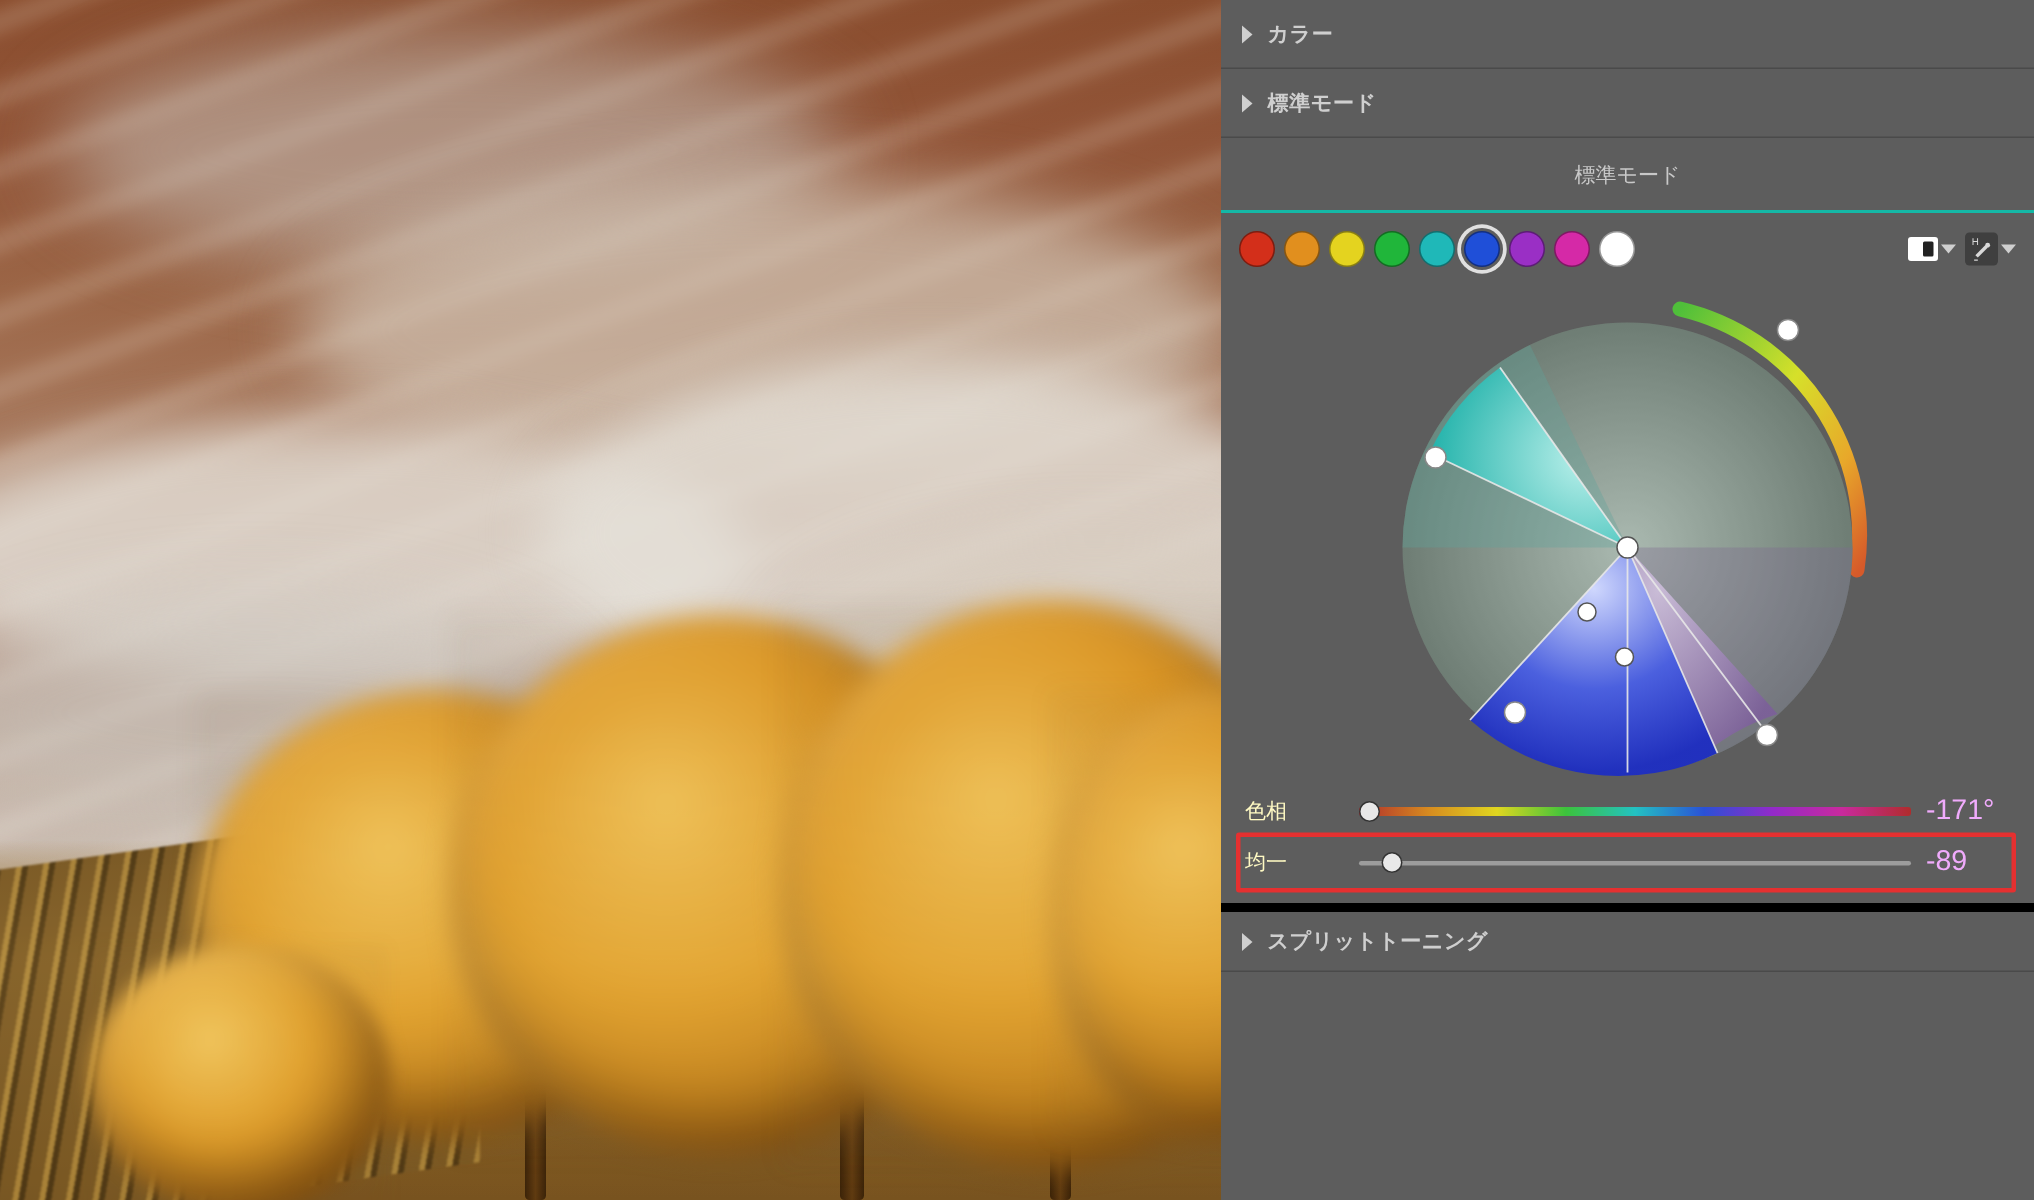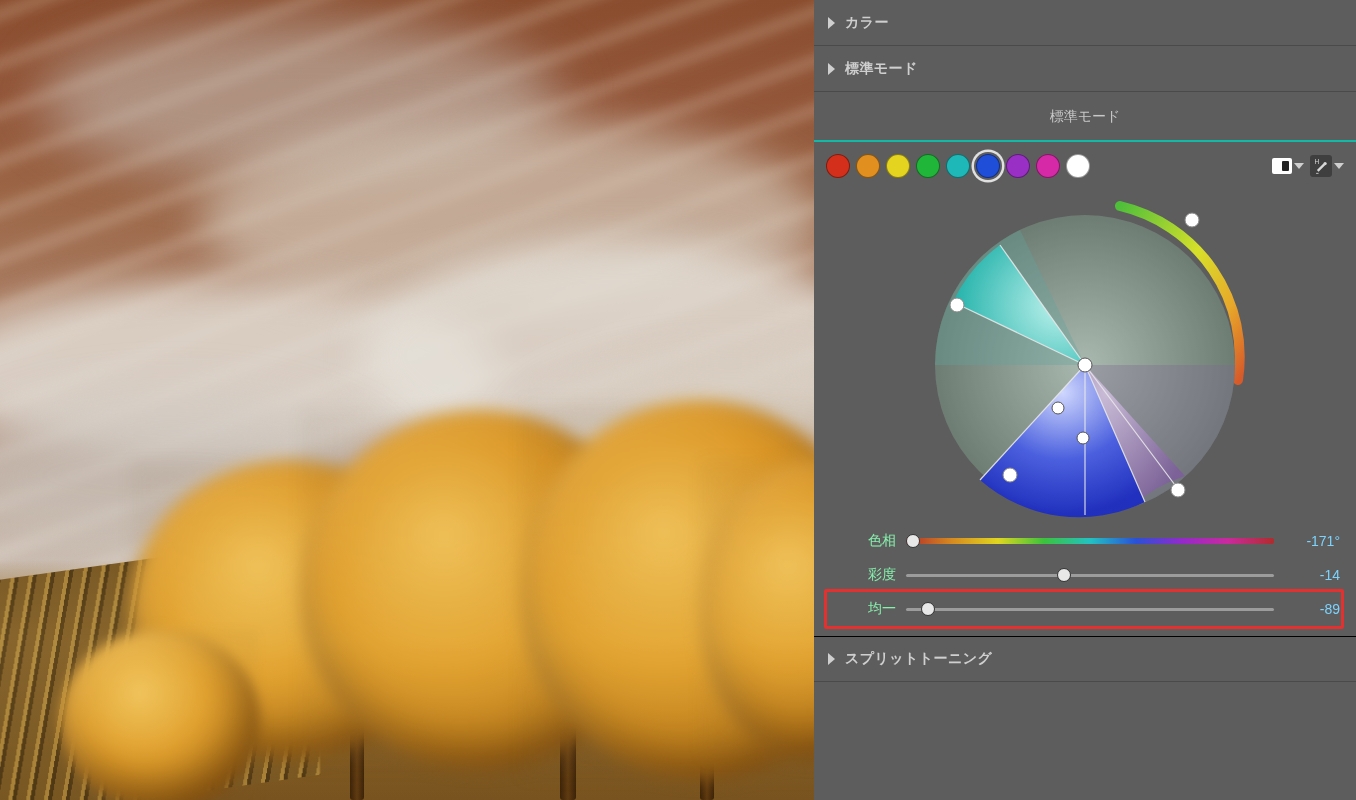--- a/index.html
+++ b/index.html
@@ -62,26 +62,26 @@
   .dd { width:0;height:0;border-left:5px solid transparent;border-right:5px solid transparent;border-top:6px solid #cfcfcf; }
   .hs-tool .hs-ico { width:22px; height:22px; background:#3f3f3f; border-radius:3px; display:flex; align-items:center; justify-content:center; }
 
   .wheel-zone { position:relative; height:340px; padding-top:6px; display:flex; justify-content:center; }
   .wheel-zone svg { width:330px; height:330px; }
   .node { fill:#fff; stroke:#555; stroke-width:1; }
   .node-outer { fill:#fff; stroke:#888; stroke-width:1; r:7; }
 
   .sliders { padding: 0 16px 10px; position:relative; }
   .srow { display:flex; align-items:center; height:34px; gap:10px; }
-  .srow .lbl { width:66px; text-align:right; color:#86efac; font-size:14px; }
+  .srow .lbl { width:66px; color:#fef9c3; font-size:14px; }
   .srow .track-wrap { flex:1; position:relative; height:20px; display:flex; align-items:center; }
   .srow .track { height:3px; width:100%; background:#9c9c9c; border-radius:2px; position:relative; }
   .srow.hue .track { background: linear-gradient(to right, #b02c2c, #d68a20, #e0d620, #3cc23c, #23c2c2, #2a51d6, #932ac9, #c92a9d, #b02c2c); height:6px; }
   .knob { position:absolute; top:50%; transform:translate(-50%,-50%); width:14px; height:14px; background:#e8e8e8; border-radius:50%; border:1px solid #333; }
-  .srow .val { width:56px; text-align:right; color:#7dd3fc; font-size:14px; }
+  .srow .val { width:56px; color:#f0abfc; font-size:19px; }
   .highlight-box { position:absolute; border:3px solid #e53030; left:-6px; right:-4px; height:40px; border-radius:2px; pointer-events:none; }
 </style>
 </head>
 <body>
 
 <div class="app">
 
   <div class="preview">
     <div class="sky"></div>
     <div class="wisps"></div>
@@ -226,40 +226,32 @@
 
     <div class="sliders">
       <div class="srow hue">
         <span class="lbl">色相</span>
         <span class="track-wrap">
             <span class="track"></span>
             <span class="knob" style="left:2%"></span>
           </span>
         <span class="val">-171°</span>
       </div>
-      <div class="srow">
-        <span class="lbl">彩度</span>
-        <span class="track-wrap">
-            <span class="track"></span>
-            <span class="knob" style="left:43%"></span>
-          </span>
-        <span class="val">-14</span>
-      </div>
       <div style="position:relative;">
         <div class="highlight-box" style="top:-3px;"></div>
         <div class="srow">
           <span class="lbl">均一</span>
           <span class="track-wrap">
               <span class="track"></span>
               <span class="knob" style="left:6%"></span>
             </span>
           <span class="val">-89</span>
         </div>
       </div>
     </div>
 
-    <div class="section-head" style="border-top:1px solid #000000;">
+    <div class="section-head" style="border-top:6px solid #000000;">
       <span class="tri right"></span>
       <span class="title">スプリットトーニング</span>
     </div>
 
   </div>
 </div>
 
 </body></html>

